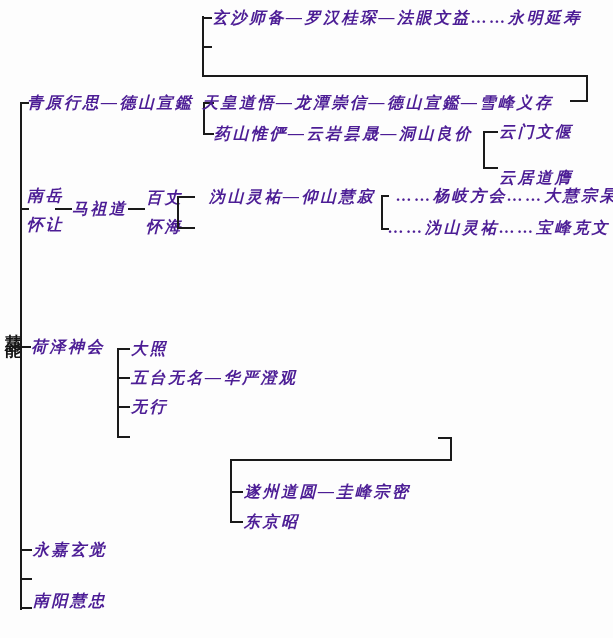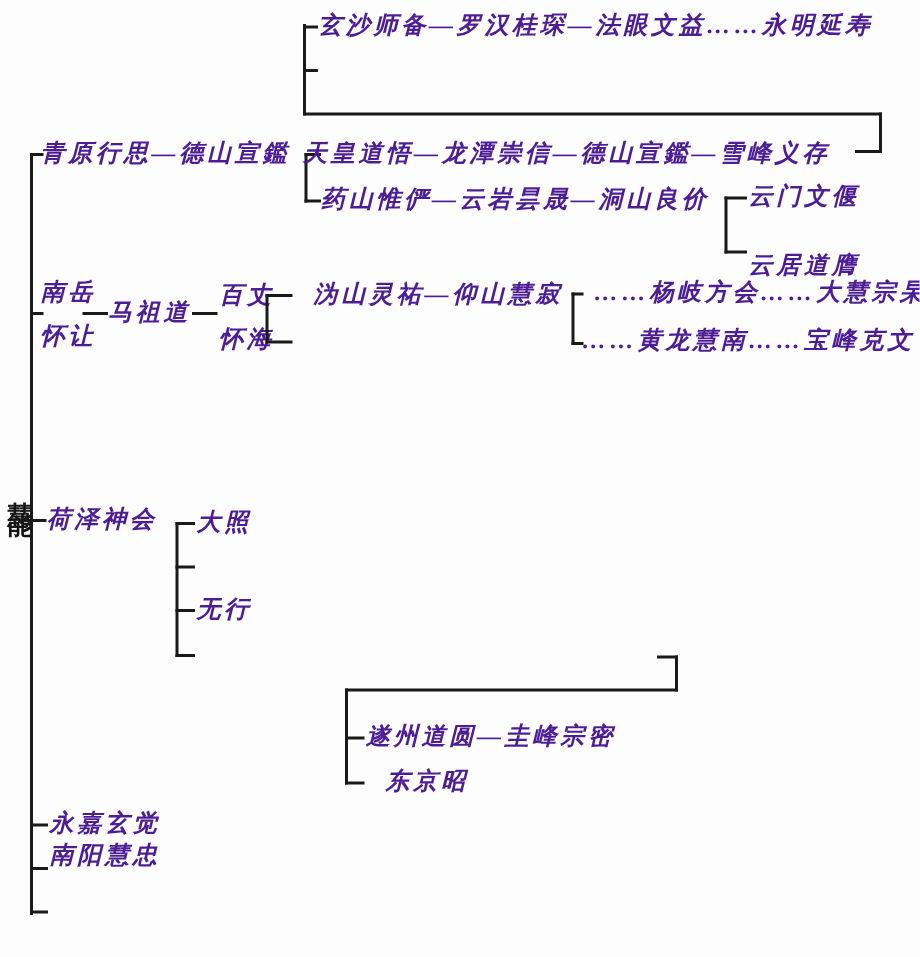--- a/index.html
+++ b/index.html
@@ -84,39 +84,40 @@
   <div class="v" style="left:177px;top:196px;height:33px;"></div>
   <div class="h" style="left:177px;top:196px;width:18px;"></div>
   <div class="h" style="left:177px;top:227px;width:18px;"></div>
 
   <div class="t" style="left:185px;top:186px;margin-left:24px;">沩山灵祐—仰山慧寂</div>
 
   <div class="v" style="left:381px;top:195px;height:35px;"></div>
   <div class="h" style="left:381px;top:195px;width:8px;"></div>
   <div class="h" style="left:381px;top:228px;width:8px;"></div>
   <div class="t" style="left:396px;top:185px;">……杨岐方会……大慧宗杲</div>
-  <div class="t" style="left:388px;top:217px;">……黄龙慧南……宝峰克文</div>
+  <div class="t" style="left:388px;top:217px;">……沩山灵祐……宝峰克文</div>
 
   <div class="t" style="left:31px;top:336px;">荷泽神会</div>
 
   <div class="v" style="left:117px;top:348px;height:90px;"></div>
   <div class="h" style="left:117px;top:348px;width:13px;"></div>
   <div class="h" style="left:117px;top:377px;width:13px;"></div>
   <div class="h" style="left:117px;top:406px;width:13px;"></div>
   <div class="h" style="left:117px;top:436px;width:13px;"></div>
 
   <div class="t" style="left:131px;top:338px;">大照</div>
+  <div class="t" style="left:131px;top:367px;">五台无名—华严澄观</div>
   <div class="t" style="left:131px;top:396px;">无行</div>
 
   <div class="h" style="left:438px;top:437px;width:14px;"></div>
   <div class="v" style="left:450px;top:437px;height:24px;"></div>
   <div class="h" style="left:230px;top:459px;width:222px;"></div>
   <div class="v" style="left:230px;top:459px;height:64px;"></div>
   <div class="h" style="left:230px;top:491px;width:13px;"></div>
   <div class="h" style="left:230px;top:521px;width:13px;"></div>
 
   <div class="t" style="left:244px;top:481px;">遂州道圆—圭峰宗密</div>
-  <div class="t" style="left:257px;top:511px;">东京昭</div>
+  <div class="t" style="left:244px;top:511px;">东京昭</div>
 
   <div class="t" style="left:33px;top:539px;">永嘉玄觉</div>
-  <div class="t" style="left:33px;top:560px;">南阳慧忠</div>
+  <div class="t" style="left:33px;top:590px;">南阳慧忠</div>
 
 </div>
 
 </body></html>

